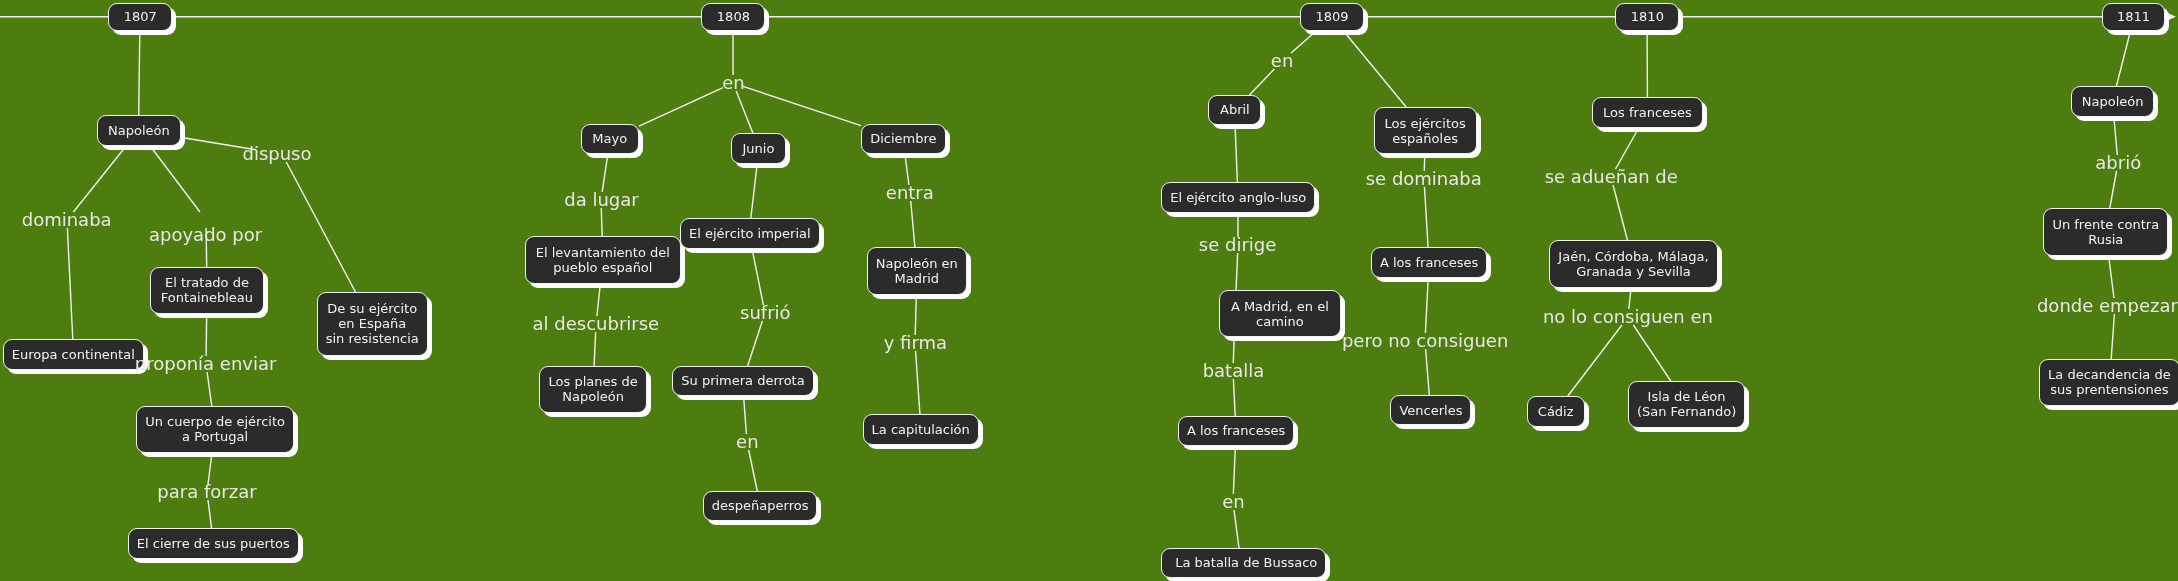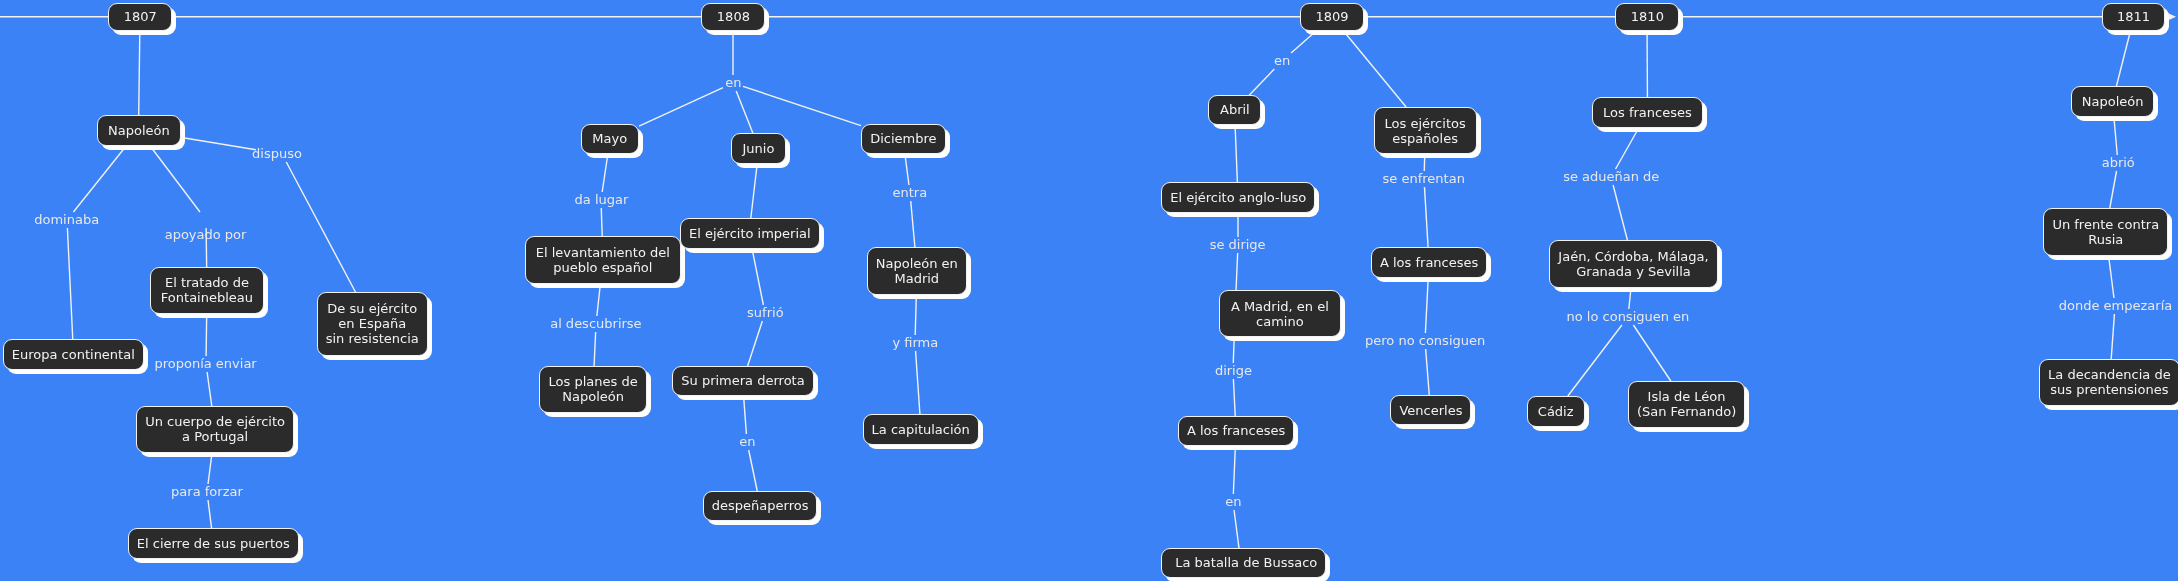--- a/index.html
+++ b/index.html
@@ -7,21 +7,21 @@
     padding: 0;
     background: #333333;
   }
   body {
     font-family: "DejaVu Sans", sans-serif;
   }
   #canvas {
     position: relative;
     width: 2178px;
     height: 581px;
-    background: #3b82f6;
+    background: #4d7c0f;
     overflow: hidden;
   }
   svg#edges {
     position: absolute;
     left: 0;
     top: 0;
     width: 2178px;
     height: 581px;
     pointer-events: none;
   }
@@ -39,21 +39,21 @@
     align-items: center;
     justify-content: center;
     padding: 3px 8px;
     white-space: pre;
     box-shadow: 4px 4px 0 0 #ffffff;
     z-index: 2;
   }
   .link-label {
     position: absolute;
     color: #e8e8e8;
-    font-size: 13px;
+    font-size: 18px;
     line-height: 14px;
     white-space: pre;
     text-align: right;
     transform: translate(-50%, -50%);
     z-index: 3;
     background: transparent;
   }
 </style>
 </head>
 <body>
@@ -174,23 +174,23 @@
       <div class="link-label" style="left: 205.577px; top: 219.612px; margin-top: 15px;">apoyado por</div>
       <div class="link-label" style="left: 205.577px; top: 364.167px;">proponía enviar</div>
       <div class="link-label" style="left: 206.966px; top: 492.043px;">para forzar</div>
       <div class="link-label" style="left: 601.45px; top: 200.153px;">da lugar</div>
       <div class="link-label" style="left: 909.815px; top: 193.203px;">entra</div>
       <div class="link-label" style="left: 595.894px; top: 323.859px;">al descubrirse</div>
       <div class="link-label" style="left: 765.356px; top: 312.739px;">sufrió</div>
       <div class="link-label" style="left: 915.371px; top: 343.318px;">y firma</div>
       <div class="link-label" style="left: 747.298px; top: 442.005px;">en</div>
       <div class="link-label" style="left: 1282.08px; top: 61.1579px;">en</div>
-      <div class="link-label" style="left: 1423.76px; top: 179.304px;">se enfrentan</div>
+      <div class="link-label" style="left: 1423.76px; top: 179.304px;">se dominaba</div>
       <div class="link-label" style="left: 1237.63px; top: 244.632px;">se dirige</div>
       <div class="link-label" style="left: 1425.15px; top: 340.538px;">pero no consiguen</div>
-      <div class="link-label" style="left: 1233.46px; top: 371.117px;">dirige</div>
+      <div class="link-label" style="left: 1233.46px; top: 371.117px;">batalla</div>
       <div class="link-label" style="left: 1233.46px; top: 501.773px;">en</div>
       <div class="link-label" style="left: 1611.28px; top: 176.524px;">se adueñan de</div>
       <div class="link-label" style="left: 1627.94px; top: 316.909px;">no lo consiguen en</div>
       <div class="link-label" style="left: 2118.27px; top: 162.624px;">abrió</div>
       <div class="link-label" style="left: 2115.49px; top: 305.789px;">donde empezaría</div>
     </div>
 </div>
 
 </body></html>

